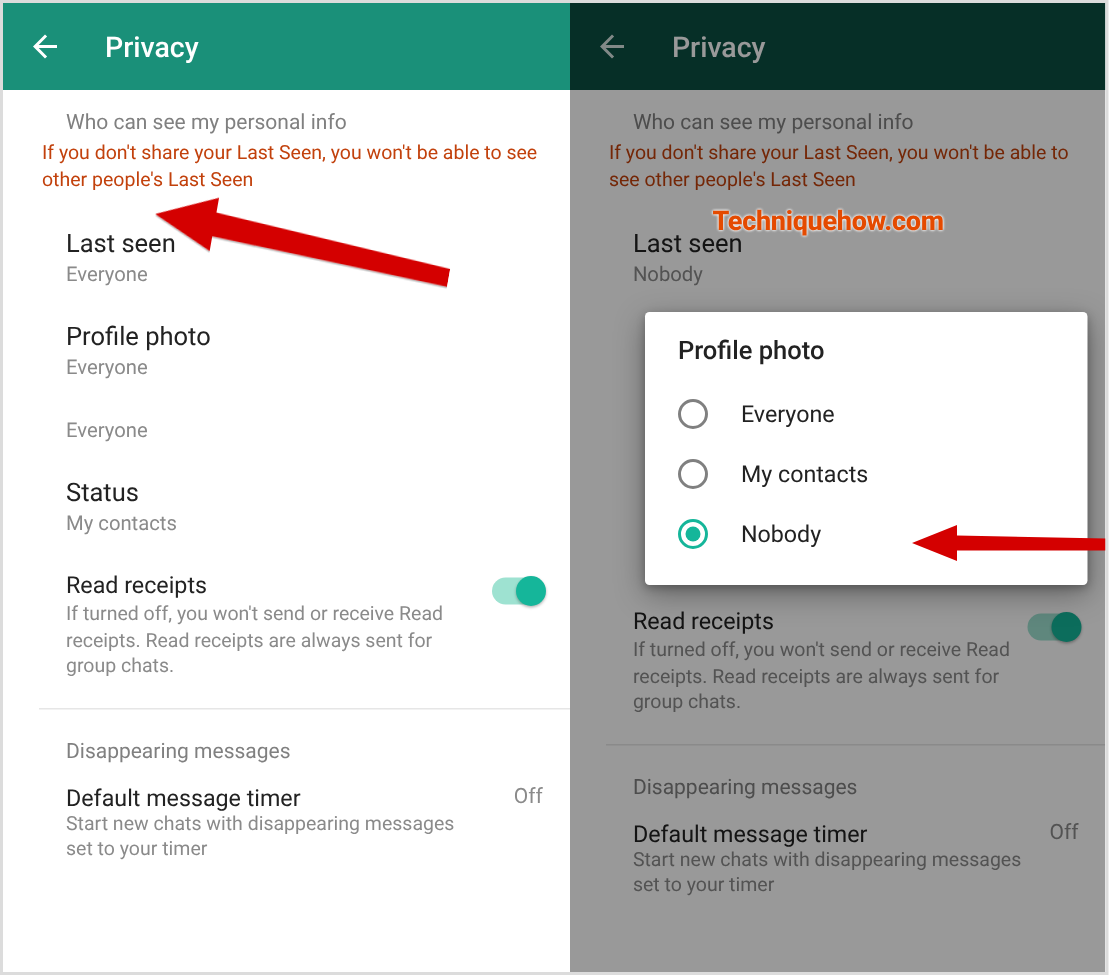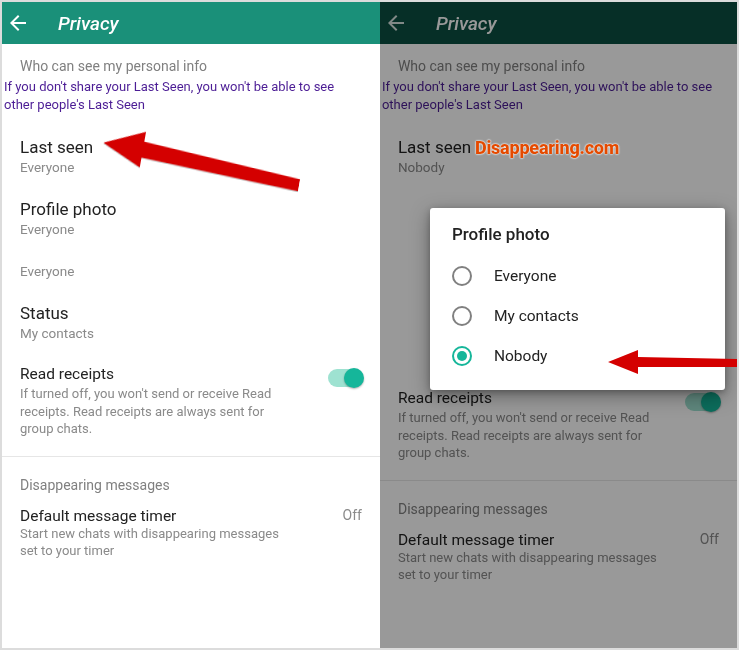--- a/index.html
+++ b/index.html
@@ -1,27 +1,27 @@
 <!DOCTYPE html>
 <html><head>
   <meta charset="utf-8">
   <style>
     * { margin: 0; padding: 0; box-sizing: border-box; font-family: Roboto, -apple-system, Arial, sans-serif; }
     body { display: flex; width: 739px; height: 650px; background: #fff; border: 2px solid #dcdcdc; }
     .panel { height: 100%; position: relative; overflow: hidden; }
     .panel.left { width: 380px; background: #fff; }
     .panel.right { width: 359px; background: #fff; }
     .dim-overlay { position: absolute; inset: 0; background: rgba(0,0,0,0.4); z-index: 2; }
-    .header { background: #1a9079; color: #fff; height: 42px; display: flex; align-items: center; padding: 0 4px; position: relative; font-style: italic; }
+    .header { background: #1a9079; color: #fff; height: 58px; display: flex; align-items: center; padding: 0 16px; position: relative; }
     .header.right-hd { background: #0a4f42; }
     .back-icon { width: 24px; margin-right: 28px; cursor: pointer; }
     .header-title { font-size: 19px; font-weight: 500; }
-    .content { padding: 0 0 0 0; position: relative; }
+    .content { padding: 0 0 0 0; position: relative; margin-left: 24px; }
     .section-sub { color: #808080; font-size: 14px; padding: 14px 16px 4px 18px; }
-    .section-desc { color: #4c1d95; font-size: 13px; padding: 0 18px 12px 2px; line-height: 1.35; }
+    .section-desc { color: #c2410c; font-size: 13px; padding: 0 18px 12px 2px; line-height: 1.35; }
     .item { padding: 12px 18px; cursor: pointer; }
     .item-title { color: #222; font-size: 17px; font-weight: 400; }
     .item-sub { color: #8a8a8a; font-size: 13.5px; margin-top: 2px; }
     .item.with-sub .item-title { margin-bottom: 1px; }
     .toggle-row { display: flex; align-items: flex-start; justify-content: space-between; padding: 12px 18px; }
     .toggle-text .item-title { color: #222; font-size: 15.5px; }
     .toggle-text .item-sub { color: #8a8a8a; font-size: 13px; max-width: 270px; line-height: 1.35; margin-top: 2px;}
     .switch { width: 34px; height: 18px; background: #9ee2d1; border-radius: 10px; position: relative; flex-shrink: 0; margin-top: 4px; }
     .switch::after { content: ''; position: absolute; width: 20px; height: 20px; border-radius: 50%; background: #15b69a; right: -2px; top: -1px; box-shadow: 0 1px 2px rgba(0,0,0,0.3); }
     .divider { height: 1px; background: #e6e6e6; margin: 6px 0; }
@@ -144,21 +144,21 @@
         <div class="timer-text">
           <div class="item-title">Default message timer</div>
           <div class="item-sub">Start new chats with disappearing messages set to your timer</div>
         </div>
         <div class="timer-val">Off</div>
       </div>
     </div>
   </div>
   <div class="dim-overlay"></div>
 
-  <div class="watermark">Disappearing.com</div>
+  <div class="watermark">Techniquehow.com</div>
 
   <div class="dialog">
     <div class="dialog-title">Profile photo</div>
     <div class="radio-row">
       <span class="radio"></span>
       <span class="radio-label">Everyone</span>
     </div>
     <div class="radio-row">
       <span class="radio"></span>
       <span class="radio-label">My contacts</span>

